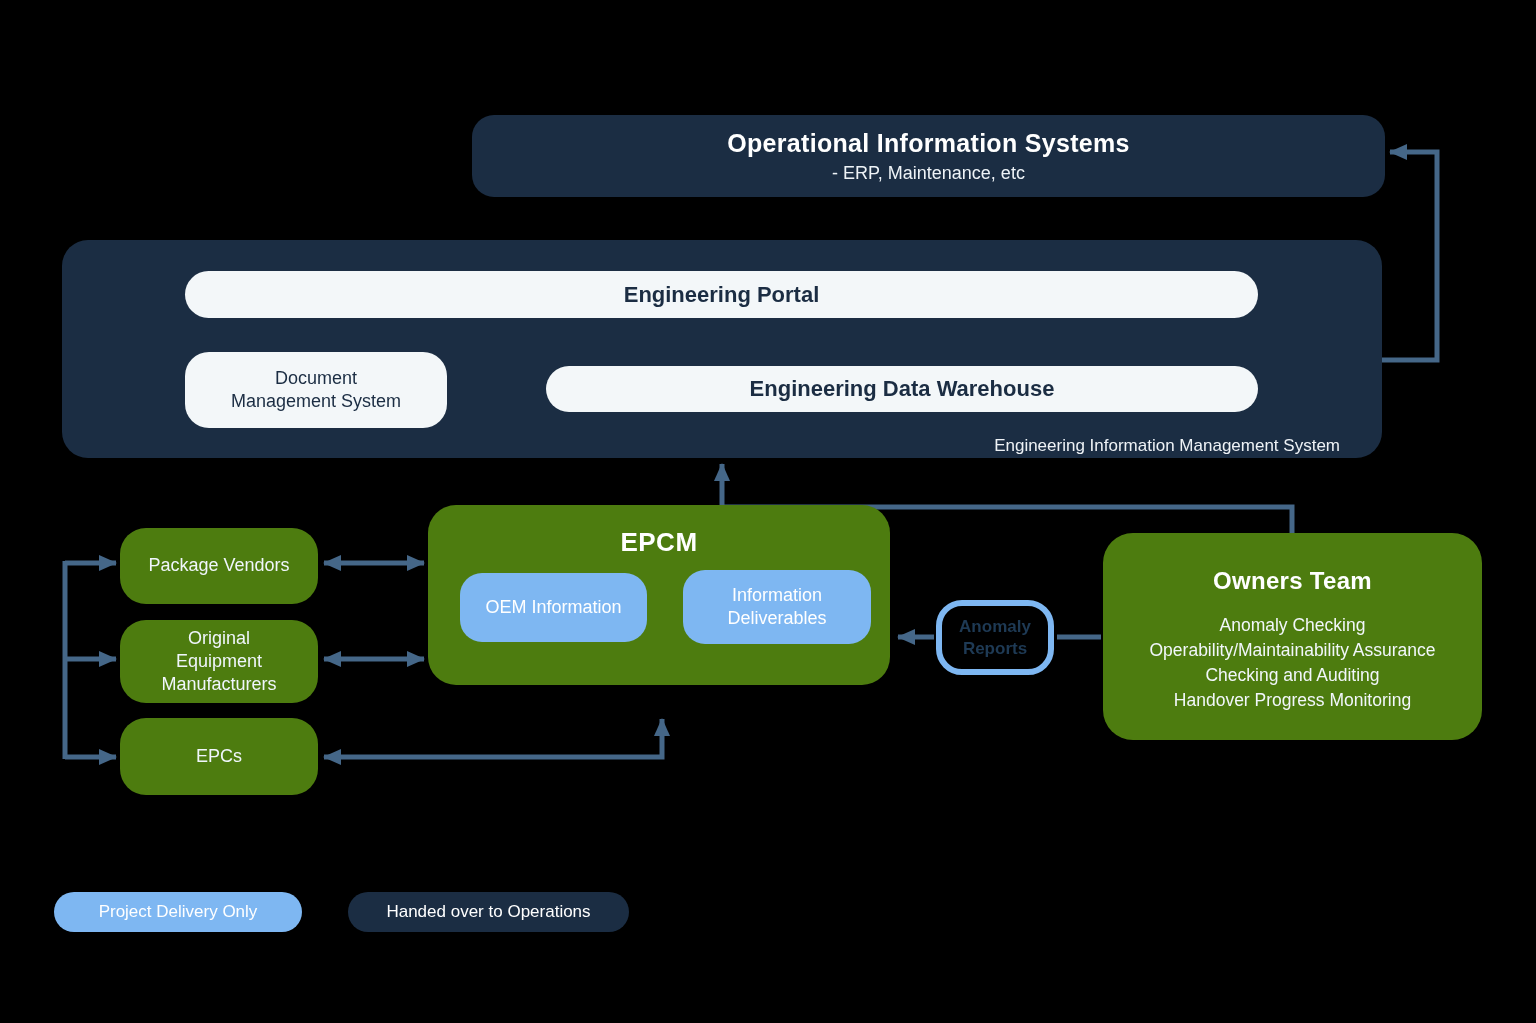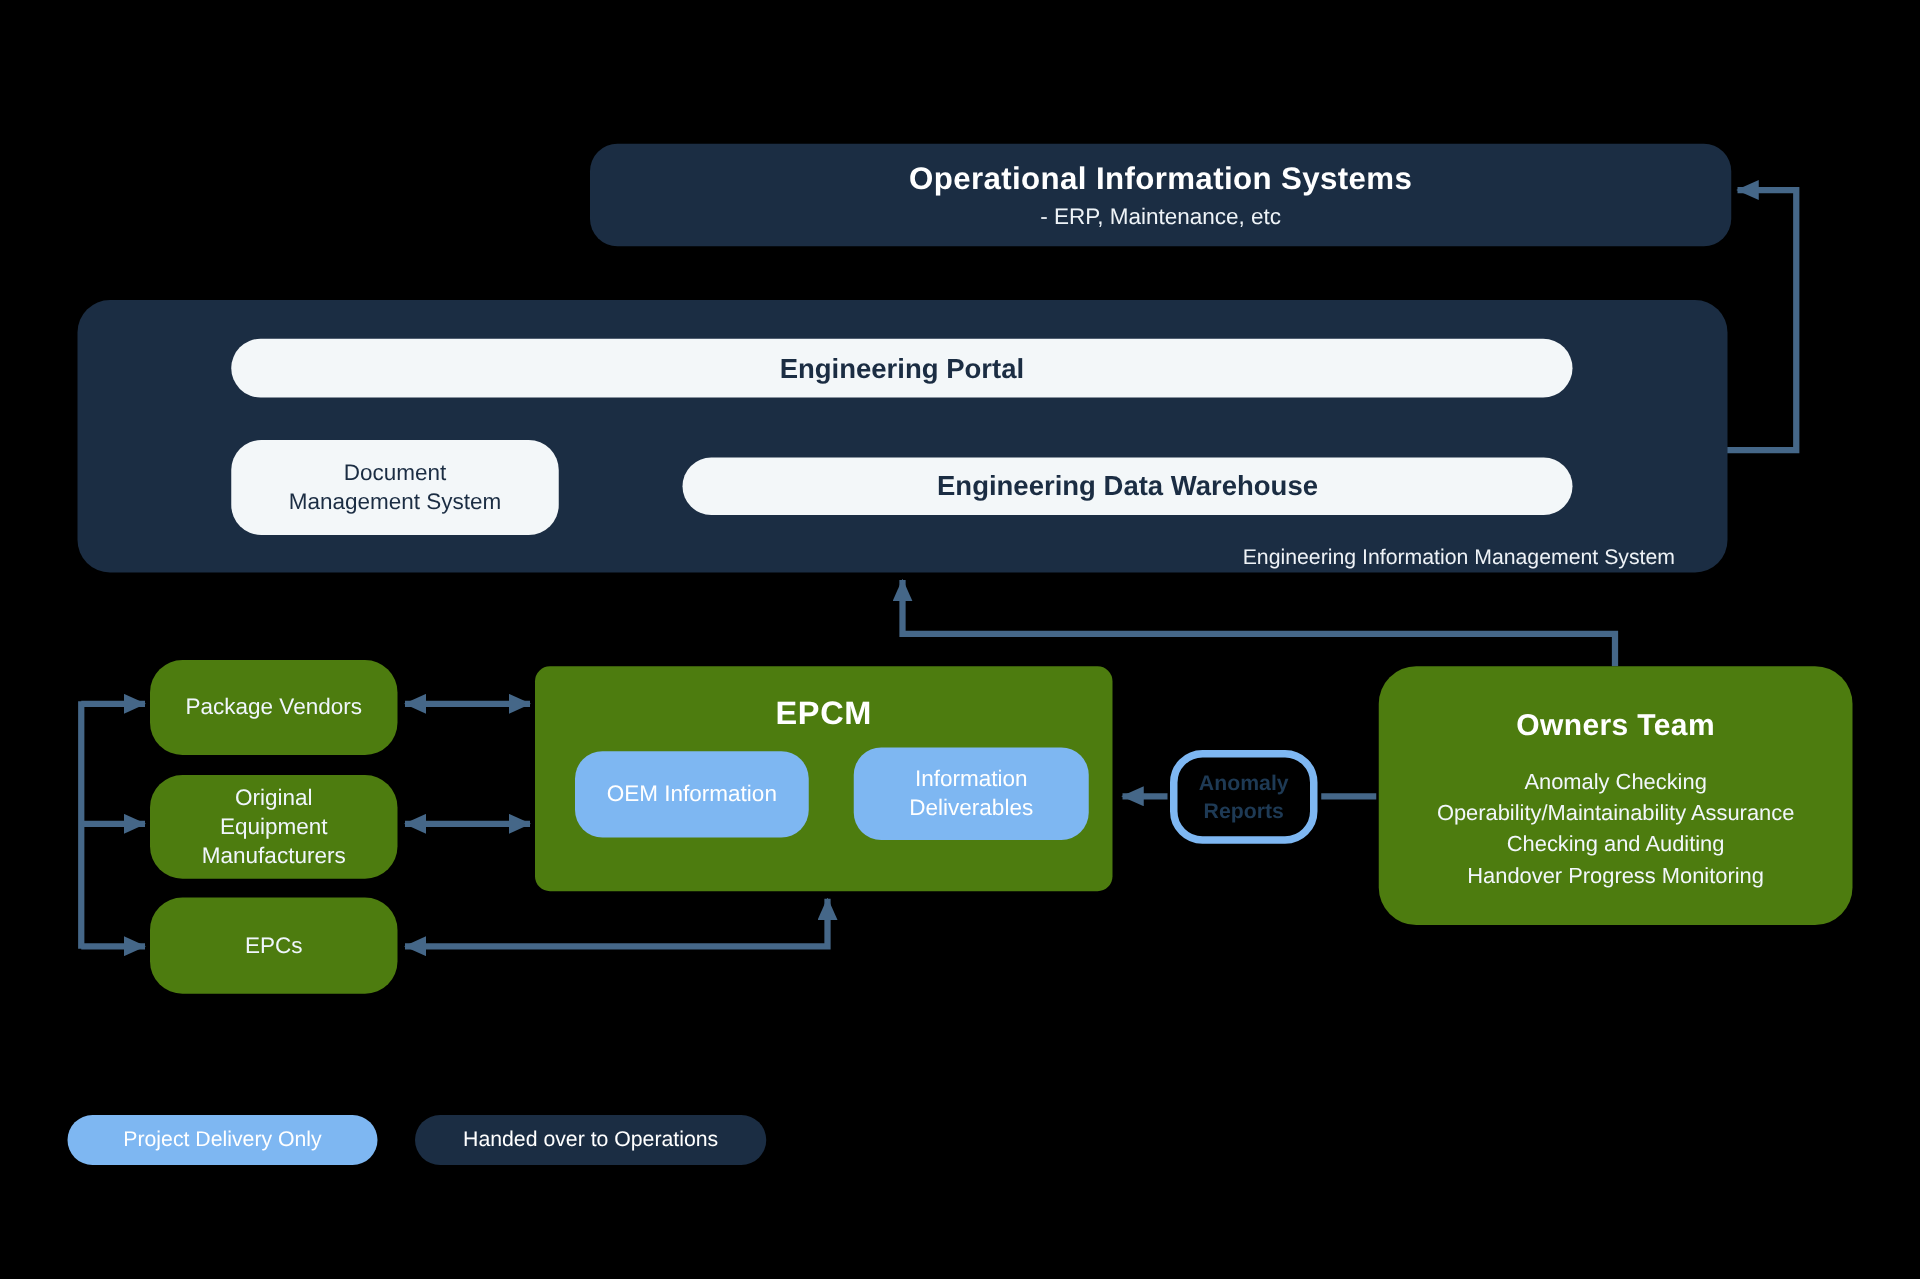--- a/index.html
+++ b/index.html
@@ -32,39 +32,39 @@
   #dms { left: 185px; top: 352px; width: 262px; height: 76px; border-radius: 24px; font-size: 18px; line-height: 1.3; }
   #dms span { display: inline-block; max-width: 185px; }
   #edw { left: 546px; top: 366px; width: 712px; height: 46px; border-radius: 23px; font-size: 22px; font-weight: bold; }
 
   .leftbox { border-radius: 26px; font-size: 18px; line-height: 1.28; }
   #pv   { left: 120px; top: 528px; width: 198px; height: 76px; }
   #oemb { left: 120px; top: 620px; width: 198px; height: 83px; }
   #oemb span { display: inline-block; max-width: 135px; text-align: center; }
   #epcs { left: 120px; top: 718px; width: 198px; height: 77px; }
 
-  #epcm { left: 428px; top: 533px; width: 462px; height: 180px; border-radius: 12px; }
+  #epcm { left: 428px; top: 505px; width: 462px; height: 180px; border-radius: 28px; }
   #epcm-title { position: absolute; left: 0; top: 22px; width: 100%; text-align: center;
                 font-size: 26px; font-weight: bold; color: #ffffff; letter-spacing: 0.5px; }
   #oem-info { left: 21px; top: 68px; width: 187px; height: 69px; border-radius: 22px; font-size: 18px; margin-left: 11px; }
   #info-del { left: 255px; top: 65px; width: 188px; height: 74px; border-radius: 22px; font-size: 18px; line-height: 1.3; }
   #info-del span { display: inline-block; max-width: 135px; }
 
   #anomaly { left: 936px; top: 600px; width: 118px; height: 75px; border: 6px solid #7eb7f2;
              border-radius: 26px; background: transparent; color: #1e3a55;
              font-size: 17px; font-weight: bold; line-height: 1.25; }
 
   #owners { left: 1103px; top: 533px; width: 379px; height: 207px; border-radius: 30px;
             flex-direction: column; justify-content: flex-start; padding-top: 34px; }
   #owners .t { font-size: 24px; font-weight: bold; color: #ffffff; letter-spacing: 0.3px; }
   #owners .list { margin-top: 18px; font-size: 17.5px; line-height: 1.42; color: #f2f7fb; }
 
   .legend-pill { height: 40px; border-radius: 20px; font-size: 17px; }
   #leg1 { left: 54px;  top: 892px; width: 248px; }
-  #leg2 { left: 332px; top: 892px; width: 281px; text-align: center; }
+  #leg2 { left: 348px; top: 892px; width: 281px; text-align: center; }
 </style>
 </head>
 <body>
 
 <div id="canvas">
 
   <svg id="arrows" viewBox="0 0 1536 1023" xmlns="http://www.w3.org/2000/svg">
     <defs>
       <marker id="ah" viewBox="0 0 18 16" markerWidth="18" markerHeight="16" refX="17" refY="8" orient="auto-start-reverse" markerUnits="userSpaceOnUse">
         <path d="M0,0 L18,8 L0,16 Z" fill="#456788"></path>

